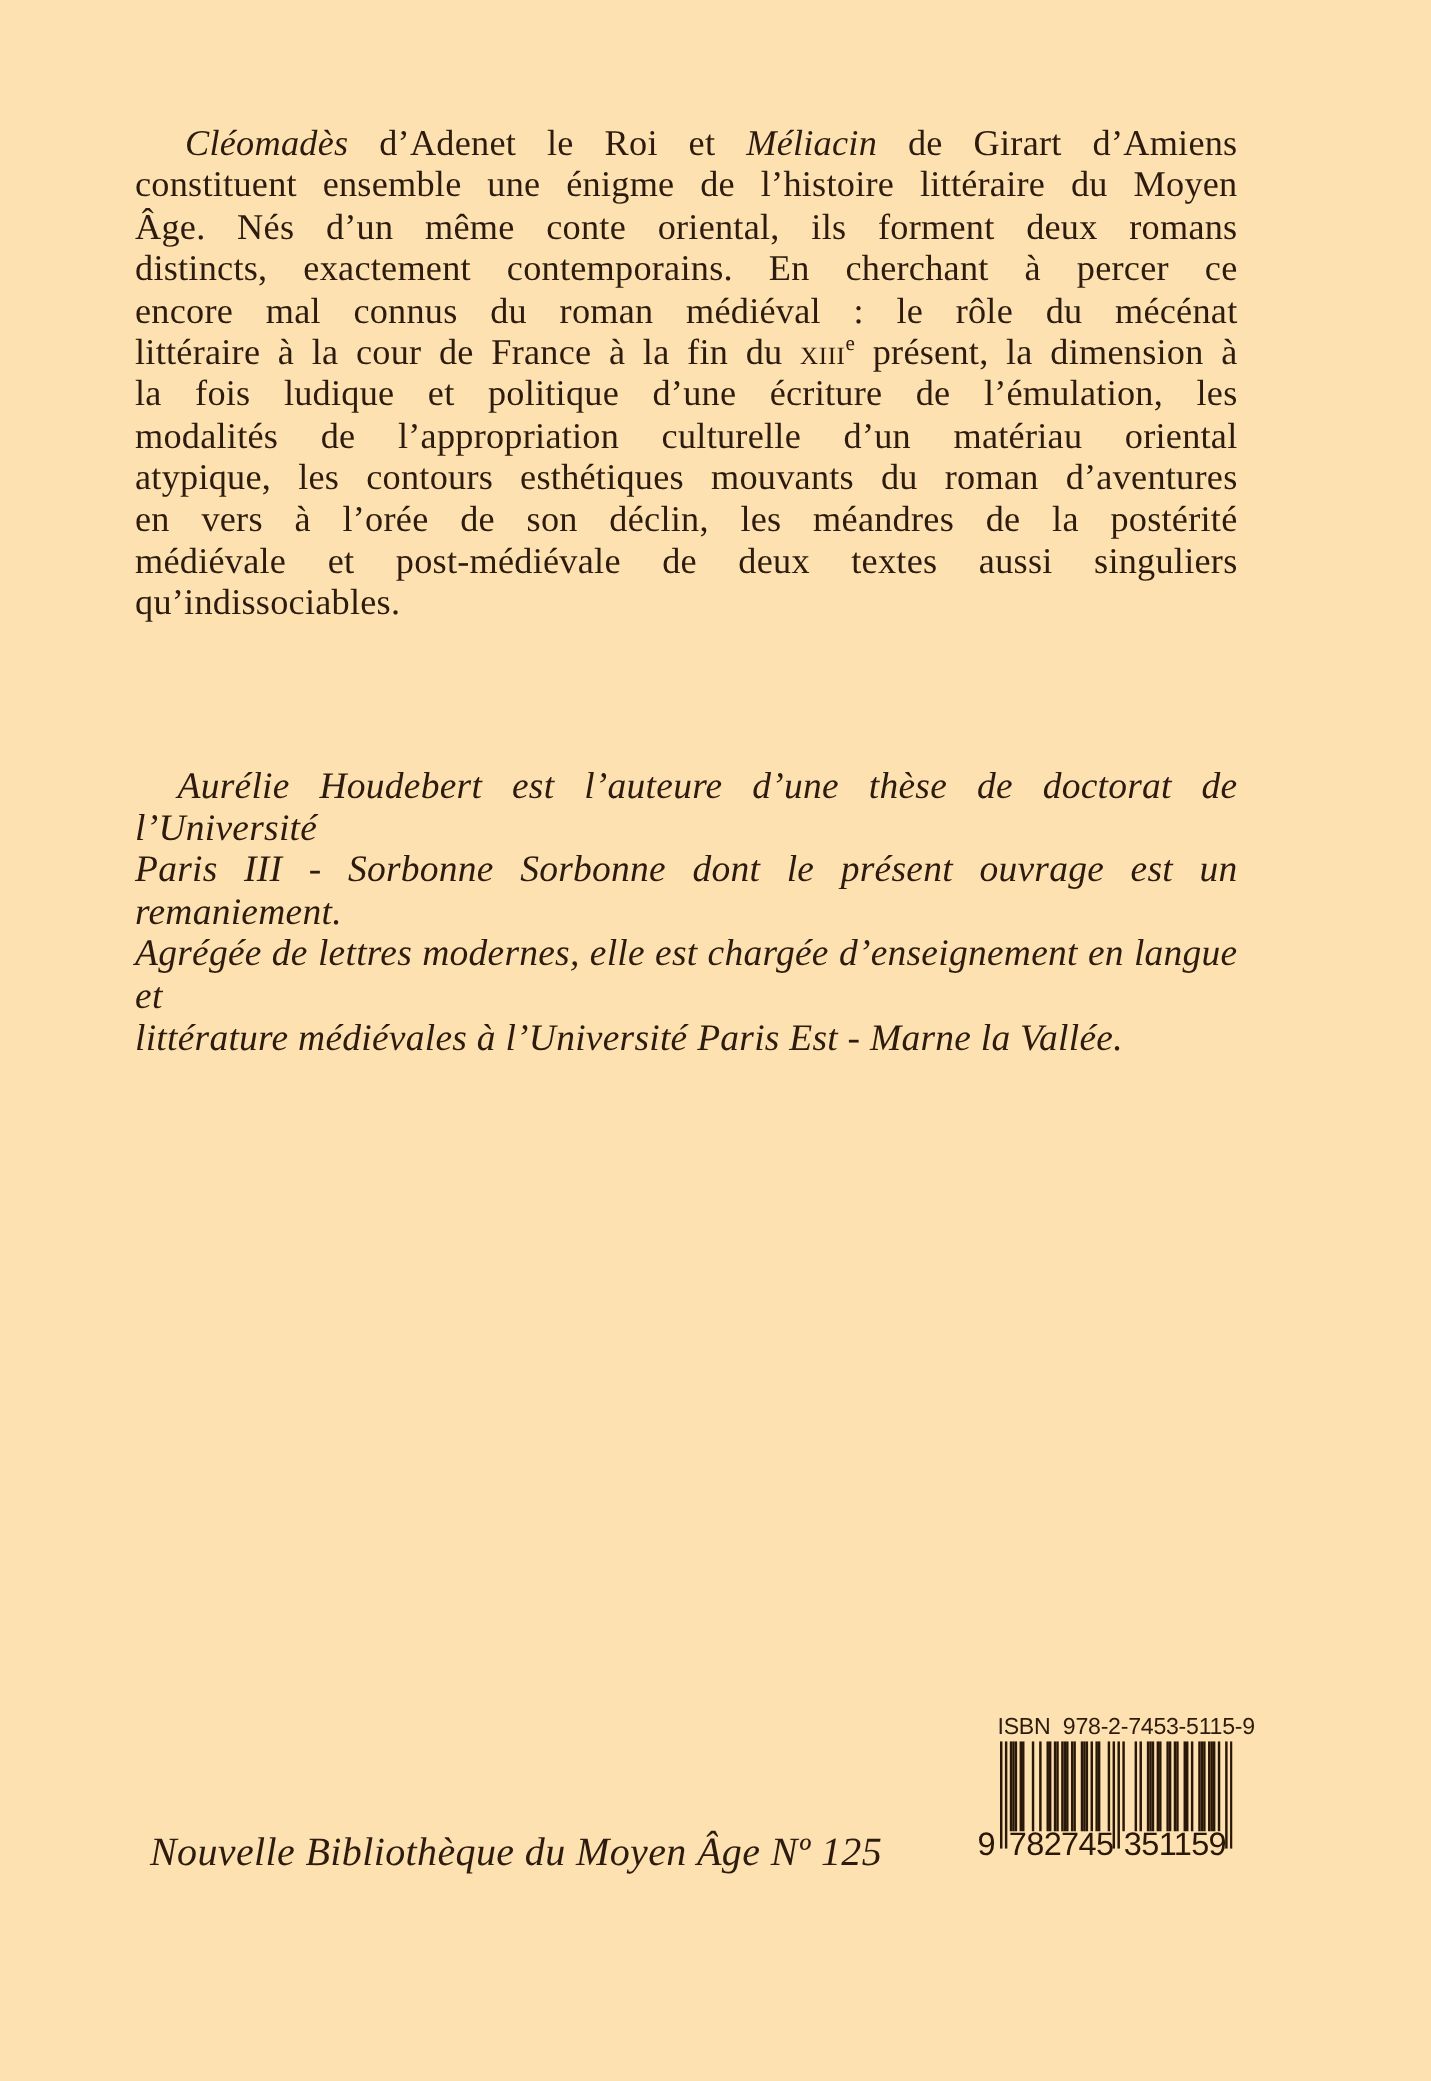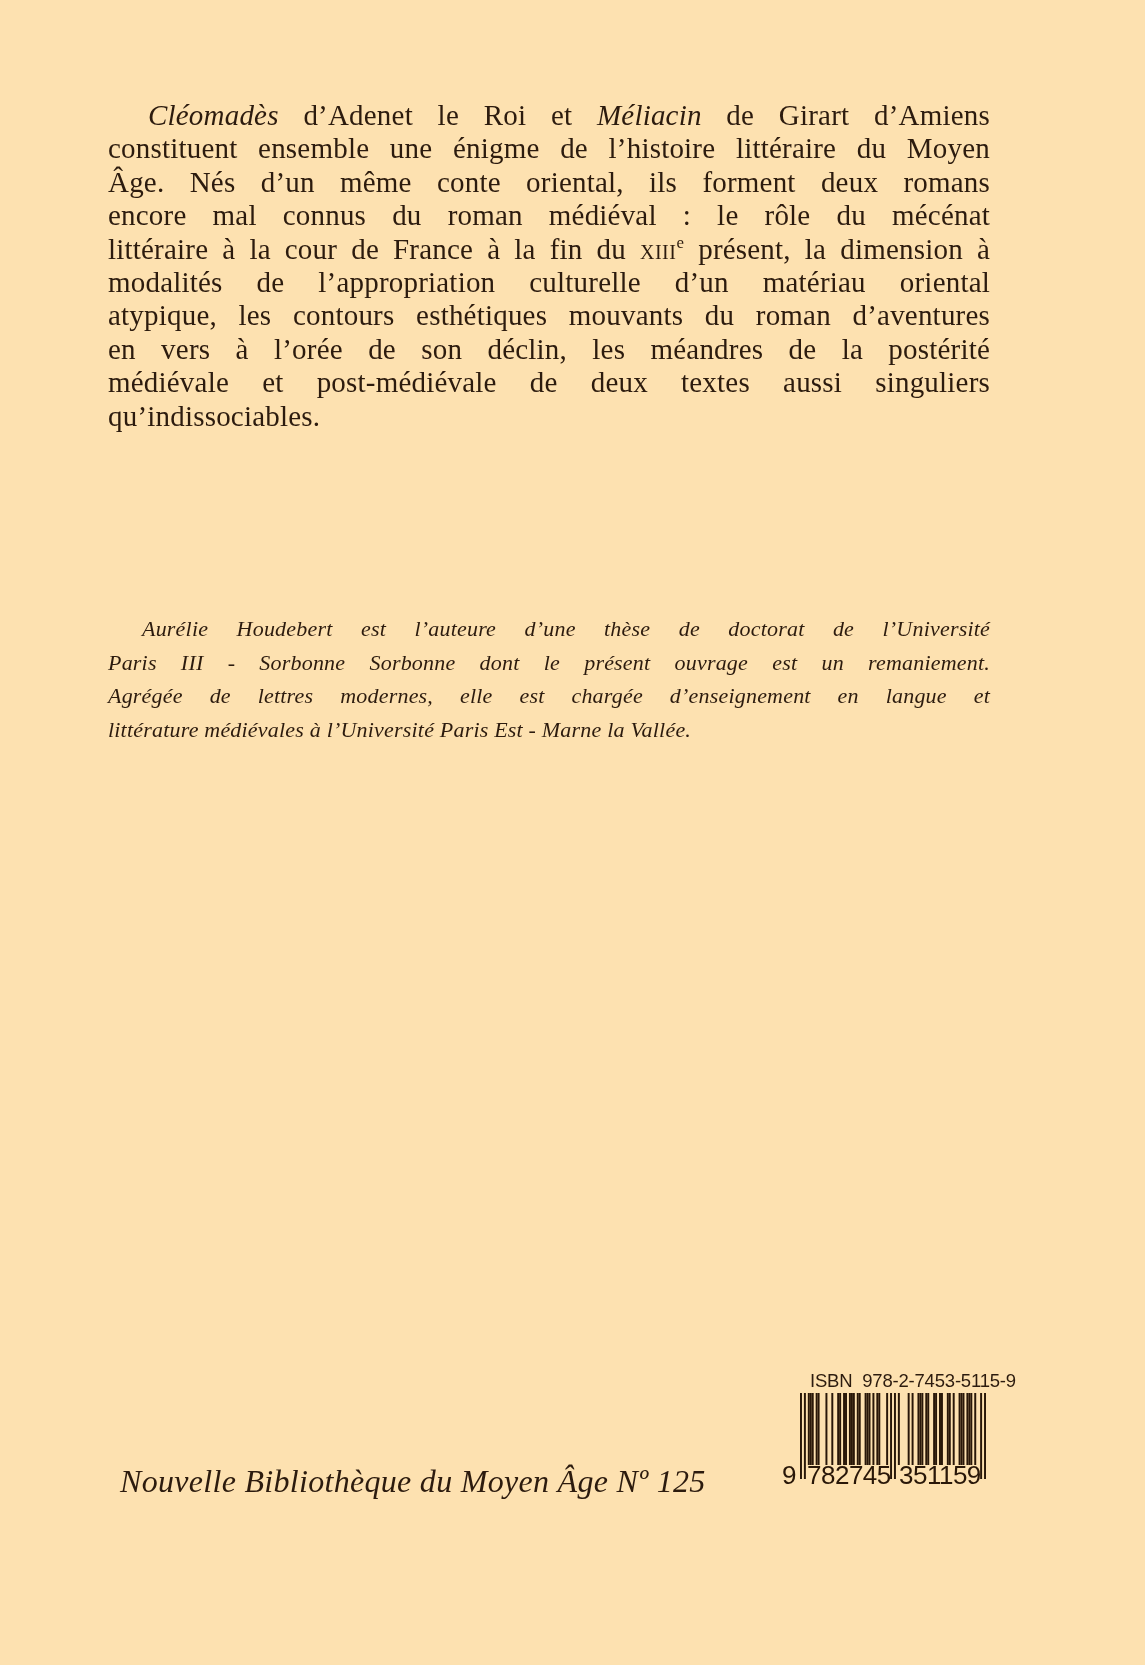--- a/index.html
+++ b/index.html
@@ -25,21 +25,21 @@
   .tline-last { text-align-last: left; }
   .synopsis .tline:first-child { text-indent: 40px; }
   .s-i  { font-style: italic; }
   .s-sc { font-variant: small-caps; letter-spacing: 0.5px; }
   .s-sup { vertical-align: super; font-size: 0.58em; line-height: 0; }
 
   
   .bio {
     position: absolute;
     left: 108px; top: 612px; width: 882px;
-    font-size: 22px;
+    font-size: 30px;
     line-height: 33.6px;
     font-style: italic;
     letter-spacing: 0.2px;
   }
   .bio .tline:first-child { text-indent: 34px; }
 
   
   .series-title {
     position: absolute;
     left: 108px; top: 1463px;
@@ -50,21 +50,21 @@
   }
 
   
   .barcode-block {
     position: absolute;
     left: 778px; top: 1370px;
     width: 212px; height: 128px;
   }
   .isbn-label {
     position: absolute;
-    top: 0; left: 32px; width: 190px;
+    top: 0; left: 20px; width: 190px;
     text-align: right;
     font-family: "Liberation Sans", sans-serif;
     font-size: 18.5px;
     letter-spacing: -0.2px;
     white-space: pre;
     color: #2c1b0e;
   }
   .ean-svg {
     position: absolute;
     top: 23px; left: 22px;
@@ -85,22 +85,24 @@
 </style>
 </head>
 <body>
 
 <div class="cover">
 
   <div class="synopsis">
       <div class="tline"><span class="s-i">Cléomadès</span><span> d’Adenet le Roi et </span><span class="s-i">Méliacin</span><span> de Girart d’Amiens</span></div>
       <div class="tline"><span>constituent ensemble une énigme de l’histoire littéraire du Moyen</span></div>
       <div class="tline"><span>Âge. Nés d’un même conte oriental, ils forment deux romans</span></div>
+      <div class="tline"><span>distincts, exactement contemporains. En cherchant à percer ce</span></div>
       <div class="tline"><span>encore mal connus du roman médiéval : le rôle du mécénat</span></div>
       <div class="tline"><span>littéraire à la cour de France à la fin du </span><span class="s-sc">xiii</span><span class="s-sup">e</span><span> présent, la dimension à</span></div>
+      <div class="tline"><span>la fois ludique et politique d’une écriture de l’émulation, les</span></div>
       <div class="tline"><span>modalités de l’appropriation culturelle d’un matériau oriental</span></div>
       <div class="tline"><span>atypique, les contours esthétiques mouvants du roman d’aventures</span></div>
       <div class="tline"><span>en vers à l’orée de son déclin, les méandres de la postérité</span></div>
       <div class="tline"><span>médiévale et post-médiévale de deux textes aussi singuliers</span></div>
       <div class="tline tline-last"><span>qu’indissociables.</span></div>
     </div>
 
   <div class="bio">
       <div class="tline"><span>Aurélie Houdebert est l’auteure d’une thèse de doctorat de l’Université</span></div>
       <div class="tline"><span>Paris III - Sorbonne Sorbonne dont le présent ouvrage est un remaniement.</span></div>

